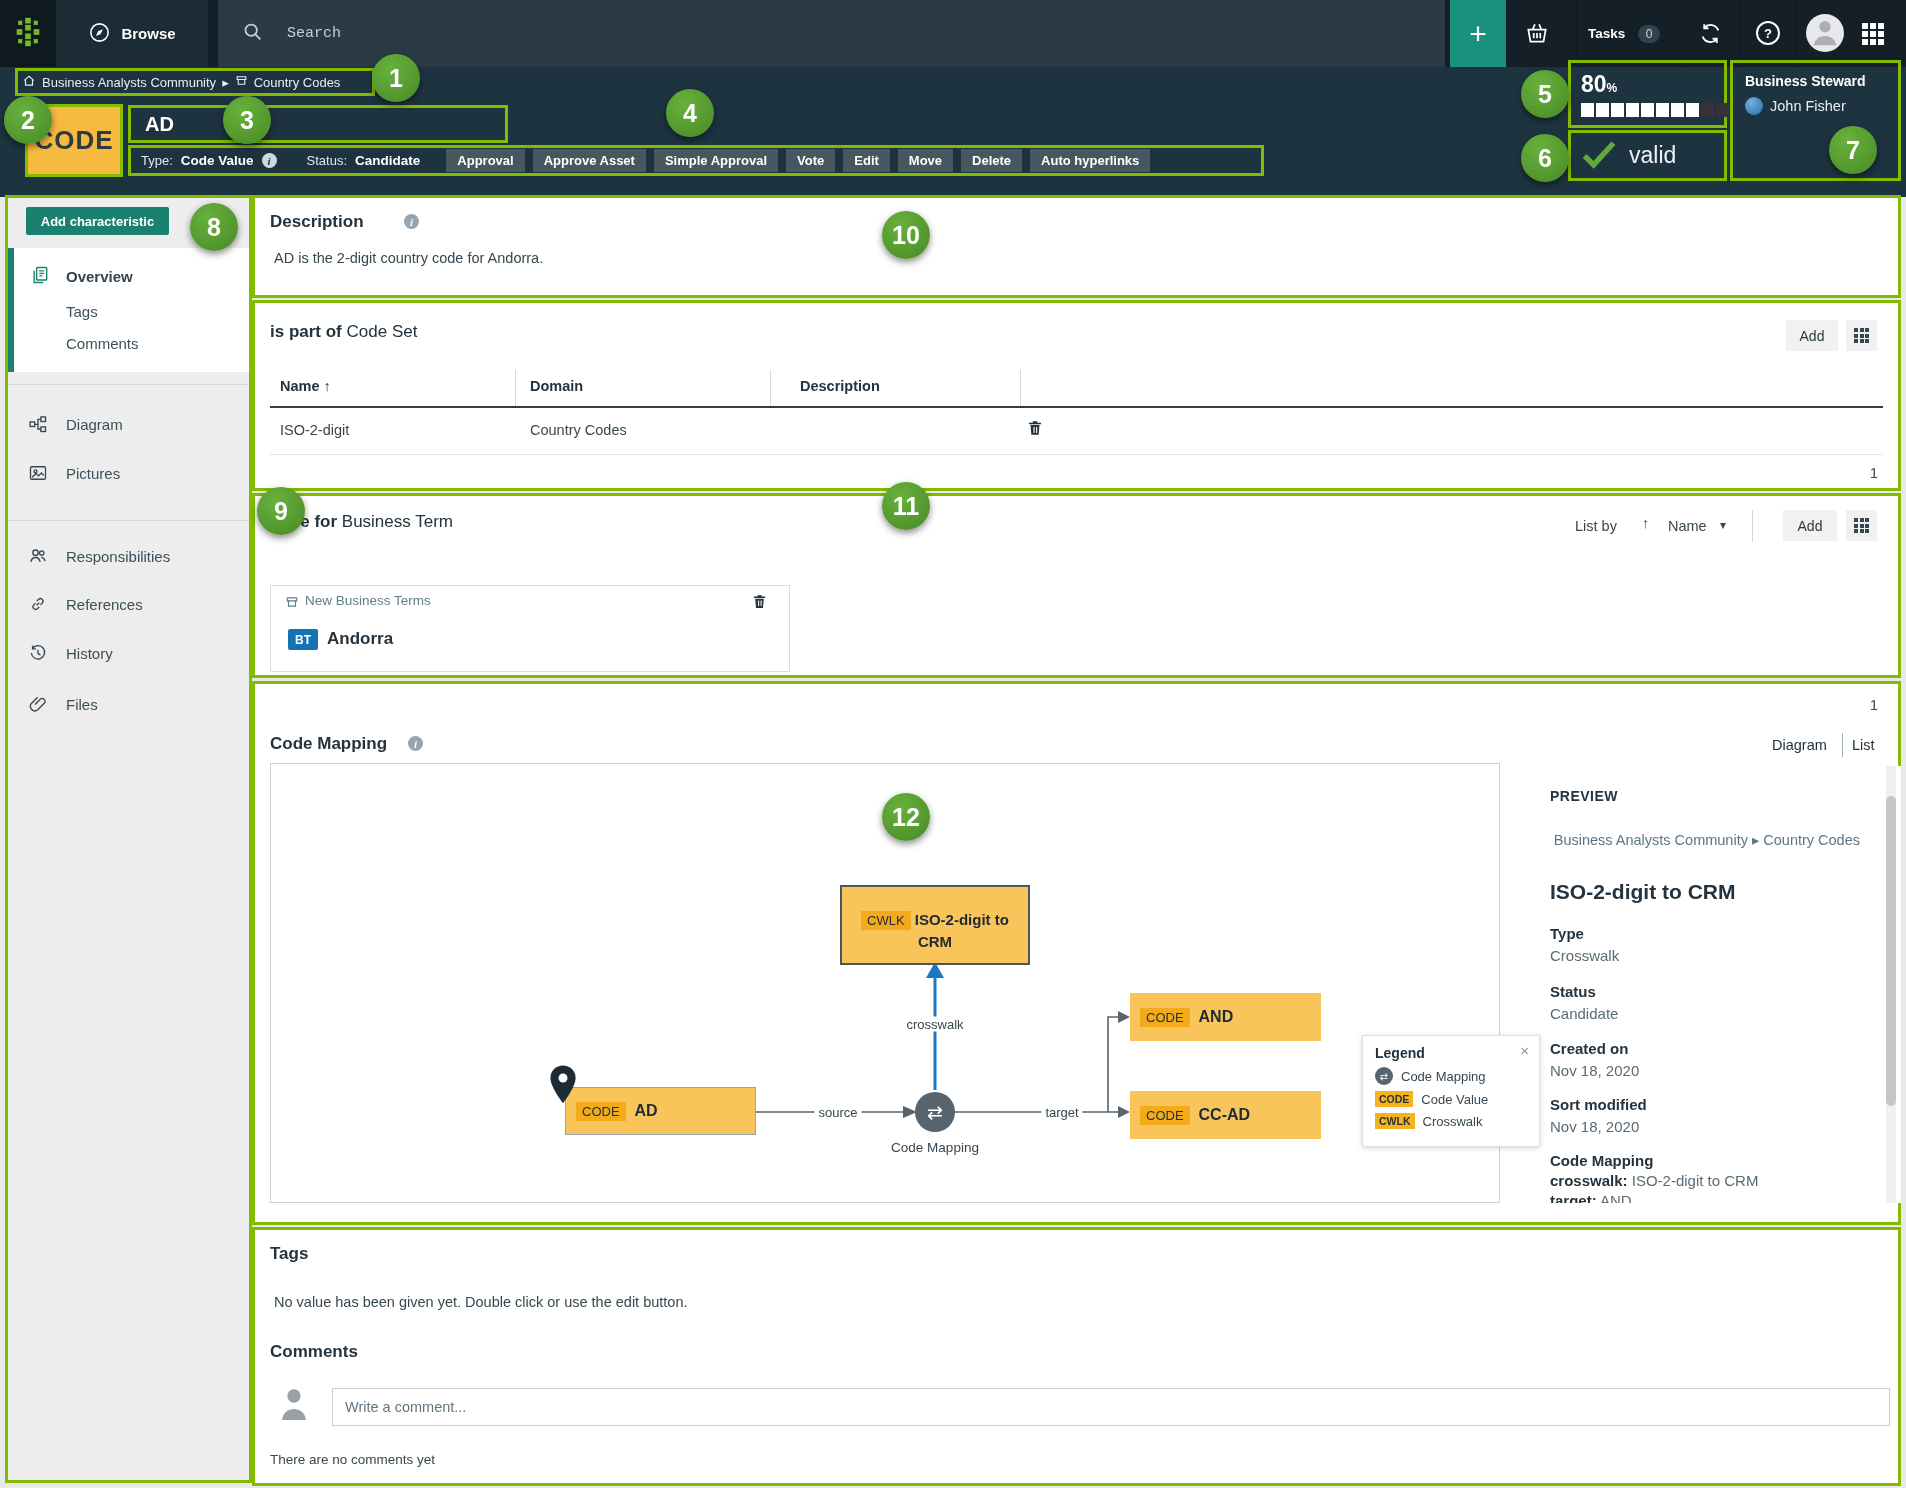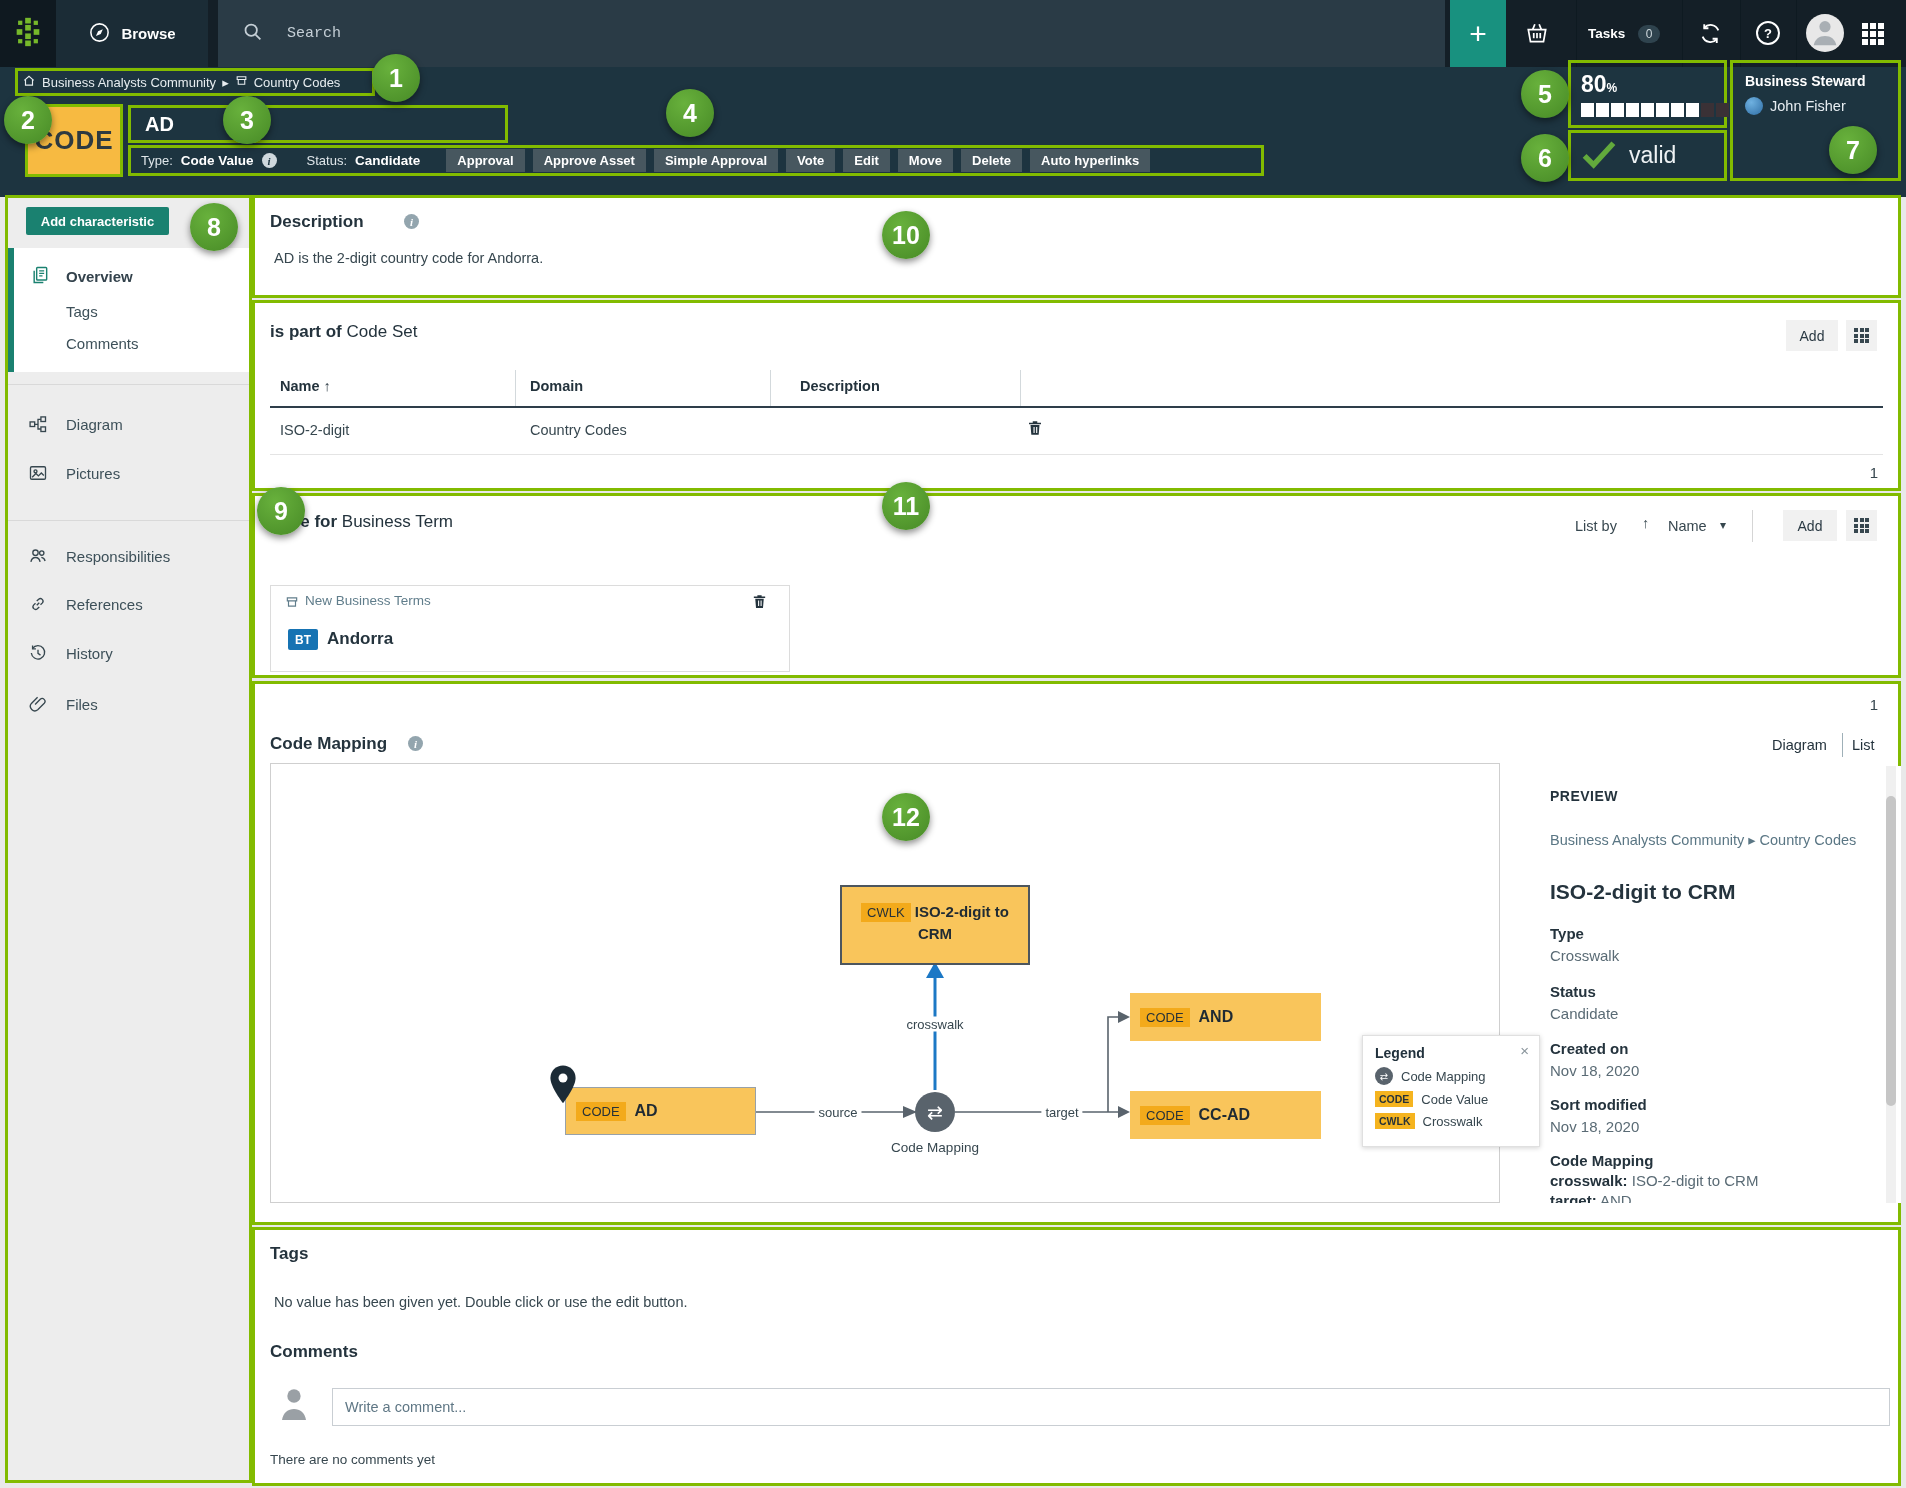--- a/index.html
+++ b/index.html
@@ -69,35 +69,35 @@
   .colhead{position:absolute;font-size:14.5px;font-weight:bold;color:#24333d;z-index:3;}
   .vline{position:absolute;width:1px;background:#d3d9dc;z-index:3;}
   .trash{position:absolute;width:18px;height:18px;cursor:pointer;z-index:4;}
   .page-num{position:absolute;font-size:15px;color:#37474f;z-index:3;}
   .card{position:absolute;left:270px;top:585px;width:520px;height:87px;border:1px solid #dcdcdc;box-sizing:border-box;z-index:3;background:#fff;}
   .bt-badge{position:absolute;left:17px;top:43px;width:30px;height:21px;background:#1673b3;border-radius:2px;color:#fff;font-size:12px;font-weight:bold;display:flex;align-items:center;justify-content:center;}
   
   .canvas{left:270px;top:763px;width:1230px;height:440px;background:#fff;border:1px solid #cfcfcf;box-sizing:border-box;z-index:2;}
   .node{position:absolute;background:#f9c55b;display:flex;align-items:center;gap:9px;padding-left:10px;box-sizing:border-box;font-size:16px;font-weight:bold;color:#1f2a33;z-index:4;cursor:pointer;}
   .node .nbadge{background:#f3aa1b;font-size:13px;font-weight:normal;padding:2px 6px;color:#273238;}
-  .node.cwlk{flex-direction:row;justify-content:center;text-align:center;border:2px solid #4d565e;font-size:15px;padding:6px;display:block;}
+  .node.cwlk{flex-direction:row;justify-content:center;text-align:center;border:2px solid #4d565e;font-size:15px;padding:14px;display:block;}
   .node.cwlk .wrap{display:inline;line-height:21px;}
   .node.srcnode{border:1px solid #98a1a8;}
   .hub{position:absolute;left:915px;top:1092px;width:40px;height:40px;border-radius:50%;background:#59636c;color:#fff;font-size:19px;display:flex;align-items:center;justify-content:center;z-index:4;cursor:pointer;}
   .edge-label{position:absolute;transform:translate(-50%,-50%);background:#fff;padding:0 4px;font-size:13px;color:#37474f;z-index:3;}
   .hub-label{position:absolute;transform:translate(-50%,0);background:#fff;padding:0 4px;font-size:13.5px;color:#37474f;z-index:4;}
   .legend{position:absolute;left:1314px;top:1035px;width:178px;height:112px;background:#fff;border:1px solid #e0e0e0;box-shadow:0 1px 5px rgba(0,0,0,.18);box-sizing:border-box;padding:9px 12px;z-index:6;margin-left:48px;}
   .legend-title{font-size:14px;font-weight:bold;color:#22323d;}
   .legend-x{position:absolute;right:10px;top:6px;color:#8a959c;font-size:15px;cursor:pointer;}
   .legend-row{display:flex;align-items:center;gap:8px;margin-top:6px;font-size:13px;color:#37474f;}
   .mini-hub{width:18px;height:18px;border-radius:50%;background:#59636c;color:#fff;font-size:10px;display:flex;align-items:center;justify-content:center;flex:none;}
   .mini-badge{background:#f5b41f;color:#273238;font-size:10.5px;font-weight:bold;padding:2px 4px;flex:none;}
   
   .preview{position:absolute;left:1509px;top:766px;width:392px;height:437px;overflow:hidden;background:#fff;z-index:3;}
-  .pv{position:absolute;font-size:15px;color:#5a6b75;}
+  .pv{position:absolute;font-size:15px;color:#5a6b75;text-align:right;}
   .pv.lbl{font-weight:bold;color:#24333d;}
   .pv-scroll-track{position:absolute;left:377px;top:0;width:10px;height:437px;background:#f0f0f0;}
   .pv-scroll-thumb{position:absolute;left:377px;top:30px;width:10px;height:310px;background:#c6c6c6;border-radius:5px;cursor:pointer;}
   
   .comment-input{position:absolute;left:332px;top:1388px;width:1558px;height:38px;border:1px solid #c9ced3;box-sizing:border-box;padding-left:12px;font-size:14.5px;color:#37474f;font-family:"Liberation Sans",sans-serif;outline:none;z-index:3;background:#fff;}
   .comment-input::placeholder{color:#5f7785;}
   .toggle-txt{position:absolute;font-size:14.5px;color:#24333d;cursor:pointer;z-index:3;}
   .sort-txt{position:absolute;font-size:14.5px;color:#37474f;cursor:pointer;z-index:3;}
 </style>
 </head>

